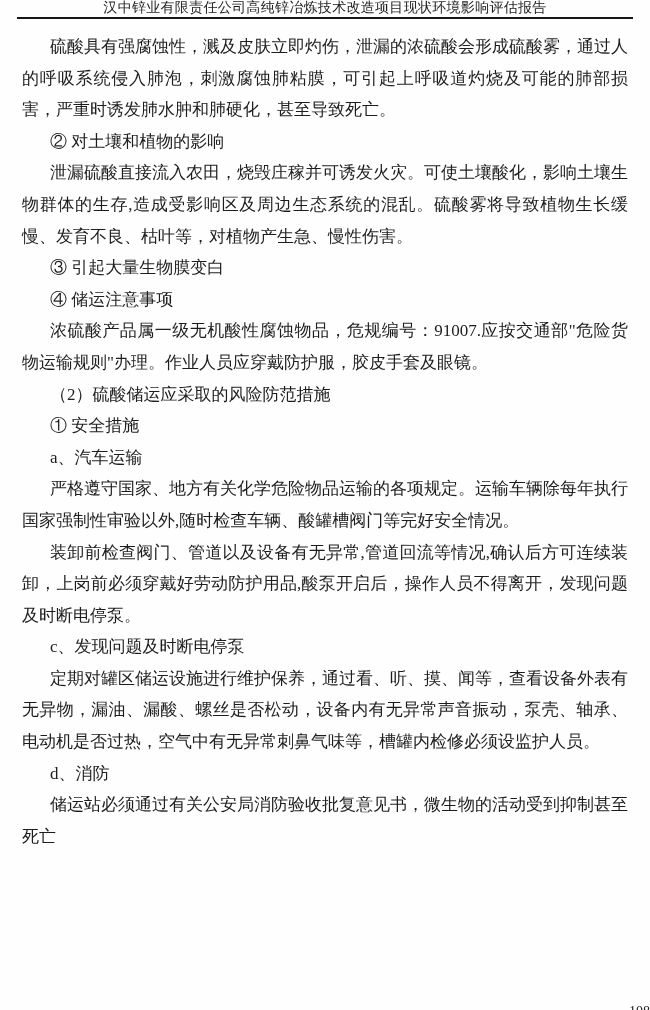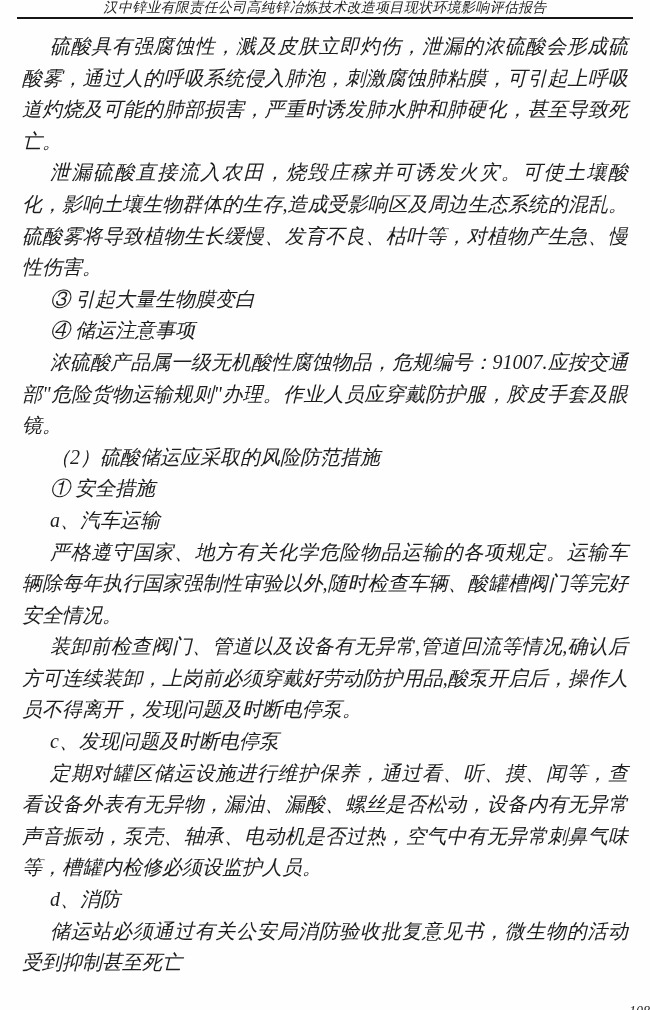--- a/index.html
+++ b/index.html
@@ -8,21 +8,20 @@
     background: #ffffff;
   }
   .page {
     position: relative;
     width: 650px;
     height: 1010px;
     background: #fefefe;
     overflow: hidden;
     font-family: "Liberation Serif", "DejaVu Serif", serif;
     color: #1d1d1d;
-    font-style: italic;
   }
   .header {
     position: absolute;
     top: 0;
     left: 17px;
     width: 616px;
     text-align: center;
     font-size: 14px;
     line-height: 16px;
     white-space: nowrap;
@@ -34,21 +33,21 @@
     left: 17px;
     width: 616px;
     height: 0;
     border-top: 2px solid #161616;
   }
   .doc-body {
     position: absolute;
     top: 31px;
     left: 22px;
     width: 606px;
-    font-size: 20px;
+    font-size: 17px;
     line-height: 31.6px;
     text-align: justify;
     text-justify: inter-ideograph;
   }
   .doc-body p {
     margin: 0;
     padding: 0;
     text-indent: 28px;
   }
   .footer {
@@ -65,20 +64,21 @@
 <body>
 
 <div class="page">
 
   <div class="header">汉中锌业有限责任公司高纯锌冶炼技术改造项目现状环境影响评估报告</div>
 
   <div class="header-rule"></div>
 
   <div class="doc-body">
     <p>硫酸具有强腐蚀性，溅及皮肤立即灼伤，泄漏的浓硫酸会形成硫酸雾，通过人的呼吸系统侵入肺泡，刺激腐蚀肺粘膜，可引起上呼吸道灼烧及可能的肺部损害，严重时诱发肺水肿和肺硬化，甚至导致死亡。</p>
+    <p>② 对土壤和植物的影响</p>
     <p>泄漏硫酸直接流入农田，烧毁庄稼并可诱发火灾。可使土壤酸化，影响土壤生物群体的生存,造成受影响区及周边生态系统的混乱。硫酸雾将导致植物生长缓慢、发育不良、枯叶等，对植物产生急、慢性伤害。</p>
     <p>③ 引起大量生物膜变白</p>
     <p>④ 储运注意事项</p>
     <p>浓硫酸产品属一级无机酸性腐蚀物品，危规编号：91007.应按交通部"危险货物运输规则"办理。作业人员应穿戴防护服，胶皮手套及眼镜。</p>
     <p>（2）硫酸储运应采取的风险防范措施</p>
     <p>① 安全措施</p>
     <p>a、汽车运输</p>
     <p>严格遵守国家、地方有关化学危险物品运输的各项规定。运输车辆除每年执行国家强制性审验以外,随时检查车辆、酸罐槽阀门等完好安全情况。</p>
     <p>装卸前检查阀门、管道以及设备有无异常,管道回流等情况,确认后方可连续装卸，上岗前必须穿戴好劳动防护用品,酸泵开启后，操作人员不得离开，发现问题及时断电停泵。</p>
     <p>c、发现问题及时断电停泵</p>

